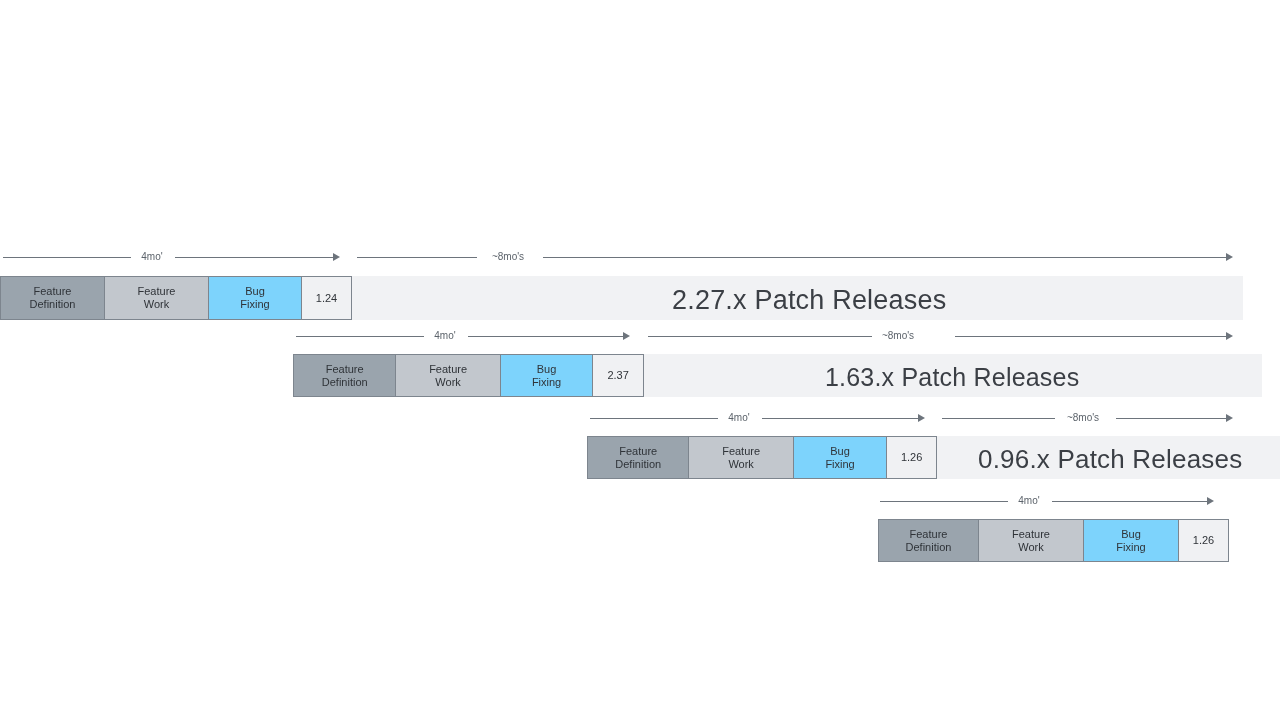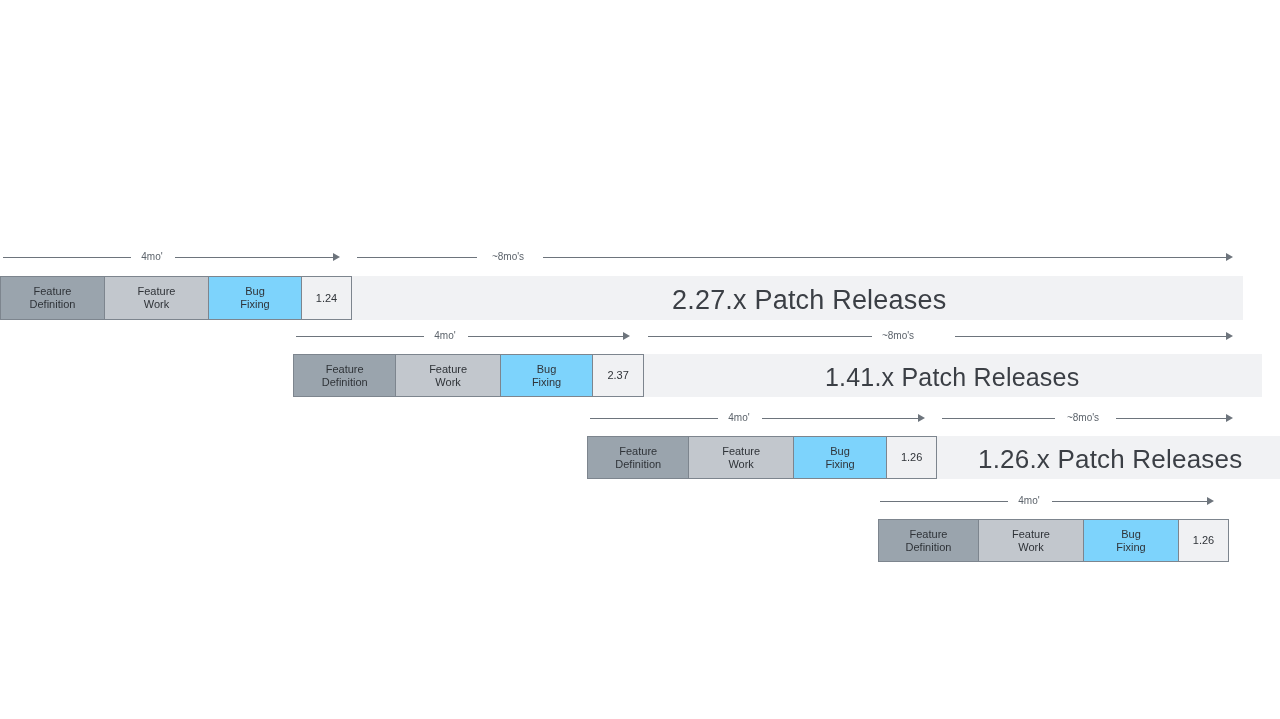--- a/index.html
+++ b/index.html
@@ -151,21 +151,21 @@
       <div class="seg" style="left:468px; width:157px;"></div>
       <div class="head" style="left:623px;"></div>
 
       <div class="seg" style="left:648px; width:224px;"></div>
       <div class="mlabel" style="left:898px;">~8mo's</div>
       <div class="seg" style="left:955px; width:272px;"></div>
       <div class="head" style="left:1226px;"></div>
     </div>
 
     <div class="patch-bar" style="left:293px; top:354px; width:969px; height:43px;"></div>
-    <div class="patch-label" style="left:825px; top:363px; font-size:25px;">1.41.x Patch Releases</div>
+    <div class="patch-label" style="left:825px; top:363px; font-size:25px;">1.63.x Patch Releases</div>
 
     <div class="phases" style="left:293px; top:354px; width:351px; height:43px;">
       <div class="phase p-def" style="width:103px;">
         <div>
           <span>Feature</span>
           <span>Definition</span>
         </div>
       </div>
       <div class="phase p-work" style="width:105px;">
         <div>
@@ -191,21 +191,21 @@
       <div class="seg" style="left:762px; width:158px;"></div>
       <div class="head" style="left:918px;"></div>
 
       <div class="seg" style="left:942px; width:113px;"></div>
       <div class="mlabel" style="left:1083px;">~8mo's</div>
       <div class="seg" style="left:1116px; width:111px;"></div>
       <div class="head" style="left:1226px;"></div>
     </div>
 
     <div class="patch-bar" style="left:587px; top:436px; width:693px; height:43px;"></div>
-    <div class="patch-label" style="left:978px; top:444px; font-size:26px;">1.26.x Patch Releases</div>
+    <div class="patch-label" style="left:978px; top:444px; font-size:26px;">0.96.x Patch Releases</div>
 
     <div class="phases" style="left:587px; top:436px; width:350px; height:43px;">
       <div class="phase p-def" style="width:102px;">
         <div>
           <span>Feature</span>
           <span>Definition</span>
         </div>
       </div>
       <div class="phase p-work" style="width:105px;">
         <div>

